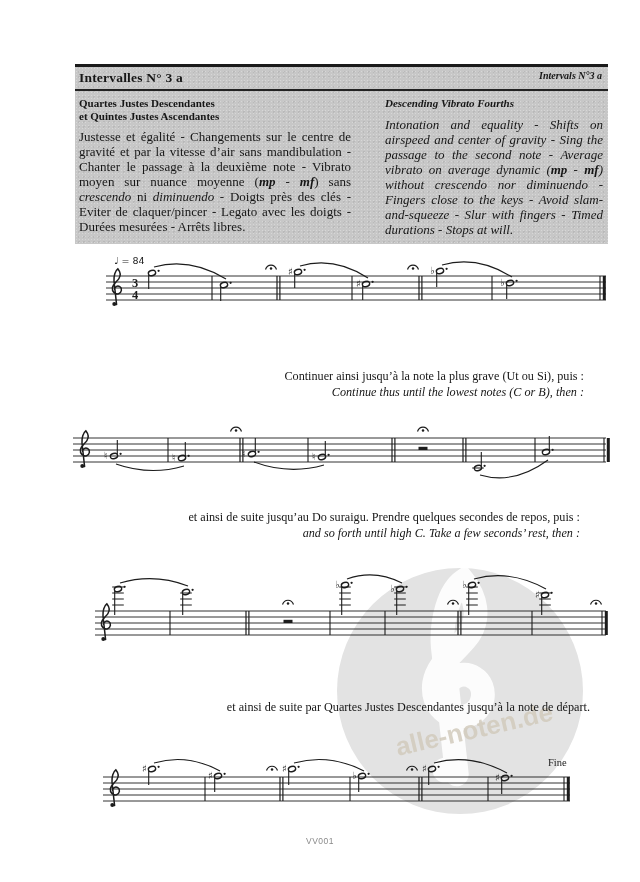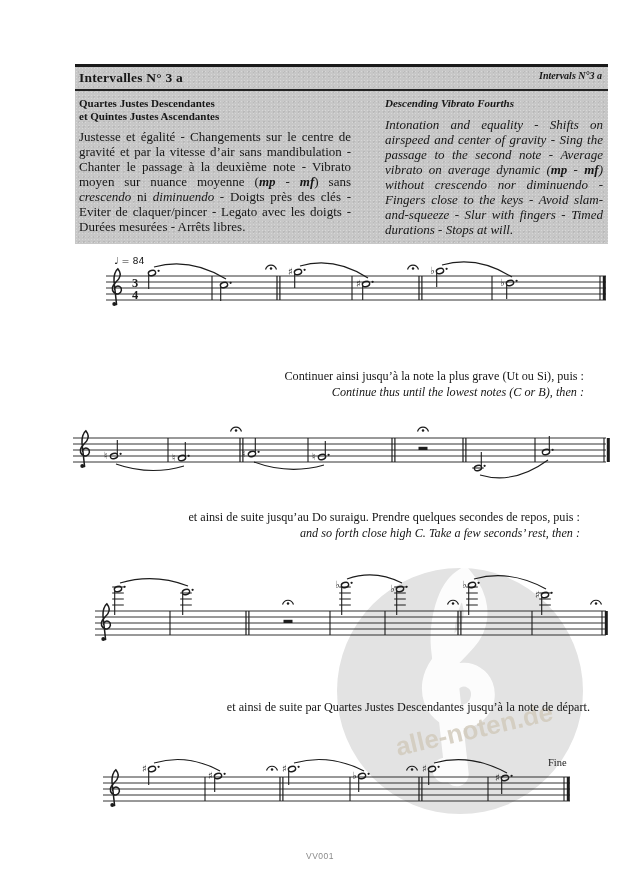--- a/index.html
+++ b/index.html
@@ -43,21 +43,21 @@
   
   .instr{position:absolute;z-index:2;text-align:right;font-size:12.2px;line-height:15.5px;}
   .instr .en{font-style:italic;}
   #i1{left:160px;top:369px;width:424px;}
   #i2{left:100px;top:510px;width:480px;}
   #i3{left:120px;top:700px;width:470px;}
 
   .plate{
     position:absolute;left:0;right:0;top:836px;text-align:center;z-index:2;
     font-family:"Liberation Sans","DejaVu Sans",sans-serif;
-    font-size:8.5px;color:#8a8a8a;letter-spacing:.5px;margin-top:15px;
+    font-size:8.5px;color:#8a8a8a;letter-spacing:.5px;
   }
   svg{display:block;}
 </style>
 </head>
 <body>
 
 <svg id="wm" class="layer" viewBox="0 0 640 882" xmlns="http://www.w3.org/2000/svg">
   <circle cx="460" cy="691" r="123" fill="#e3e3e3"></circle>
   <g transform="translate(432,620) scale(5.4)" opacity="0.92">
     <path d="M4.6,28.6 L2,5 C1.6,0 3.2,-5.4 5.8,-7.2 C8.2,-4.2 8.9,-0.4 6.9,2.6
@@ -91,21 +91,21 @@
       </div>
     </div>
   </div>
 
   <div id="i1" class="instr">
     <div class="fr">Continuer ainsi jusqu’à la note la plus grave (Ut ou Si), puis :</div>
     <div class="en">Continue thus until the lowest notes (C or B), then :</div>
   </div>
   <div id="i2" class="instr">
     <div class="fr">et ainsi de suite jusqu’au Do suraigu. Prendre quelques secondes de repos, puis :</div>
-    <div class="en">and so forth close high C. Take a few seconds’ rest, then :</div>
+    <div class="en">and so forth until high C. Take a few seconds’ rest, then :</div>
   </div>
   <div id="i3" class="instr">
     <div class="fr">et ainsi de suite par Quartes Justes Descendantes jusqu’à la note de départ.</div>
   </div>
 
   <svg id="score" width="640" height="882" viewBox="0 0 640 882" xmlns="http://www.w3.org/2000/svg" style="position:absolute;left:0;top:0;pointer-events:none;">
       <g>
         <line x1="106" y1="276" x2="606" y2="276" stroke="#1c1c1c" stroke-width="0.9"></line>
         <line x1="106" y1="282" x2="606" y2="282" stroke="#1c1c1c" stroke-width="0.9"></line>
         <line x1="106" y1="288" x2="606" y2="288" stroke="#1c1c1c" stroke-width="0.9"></line>

